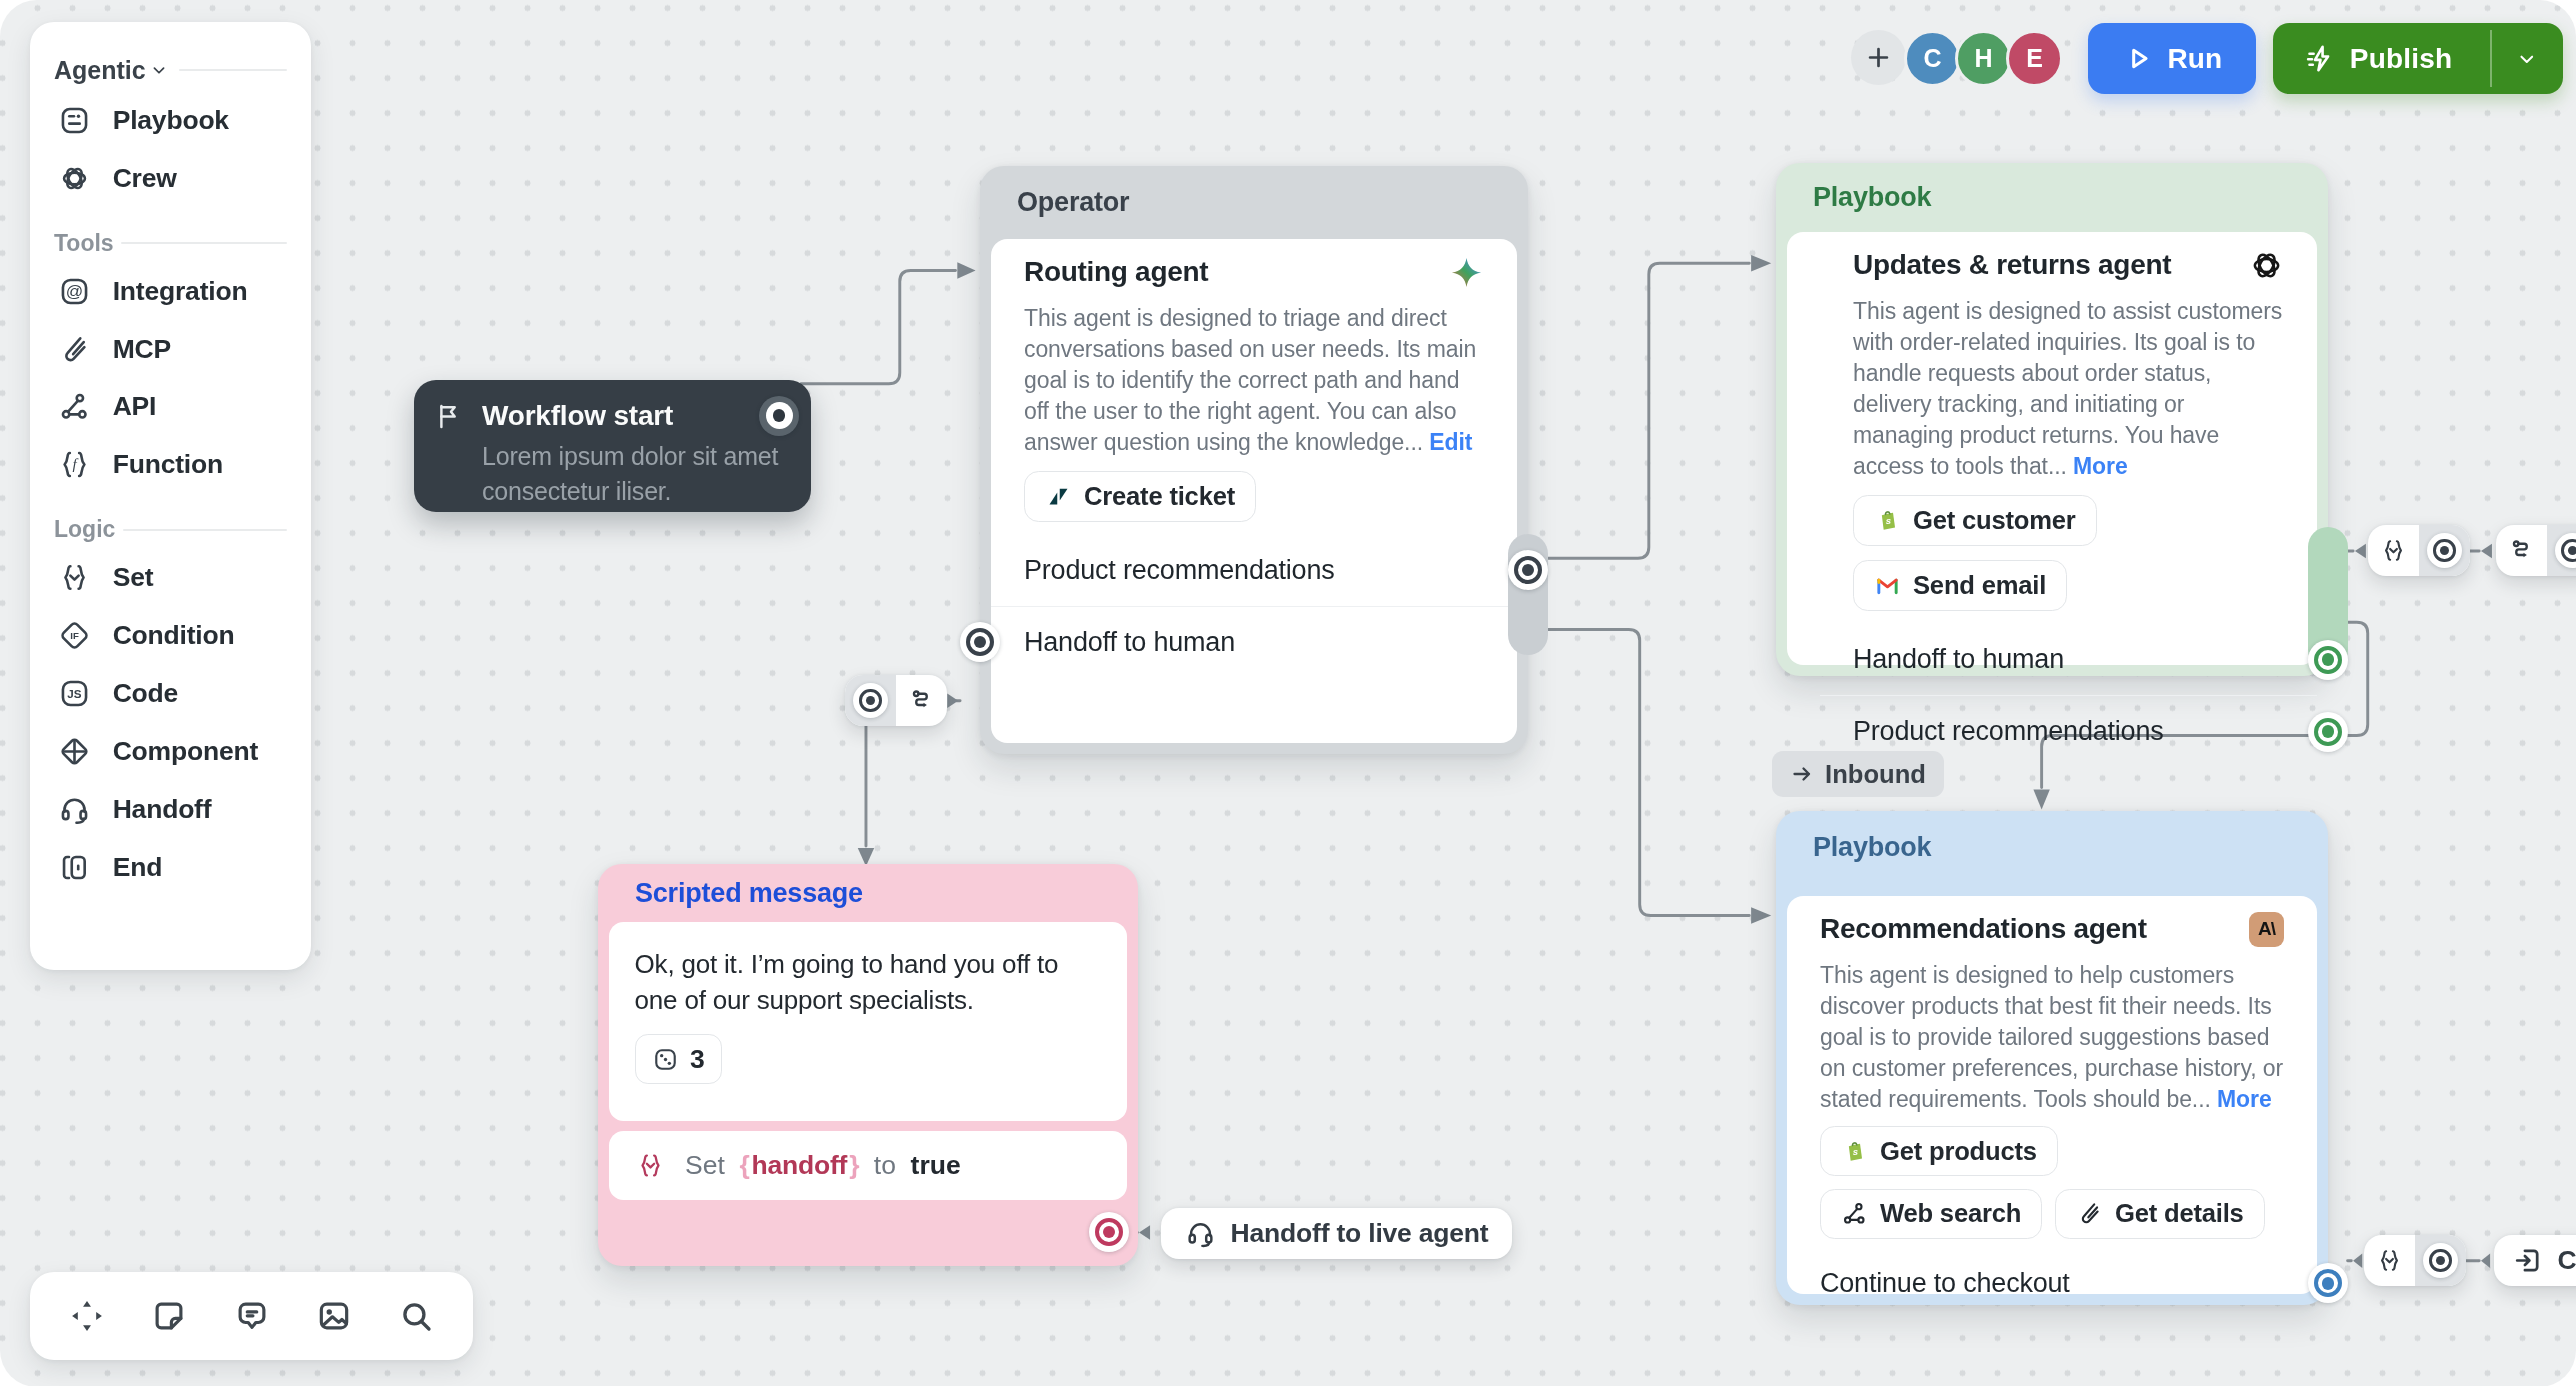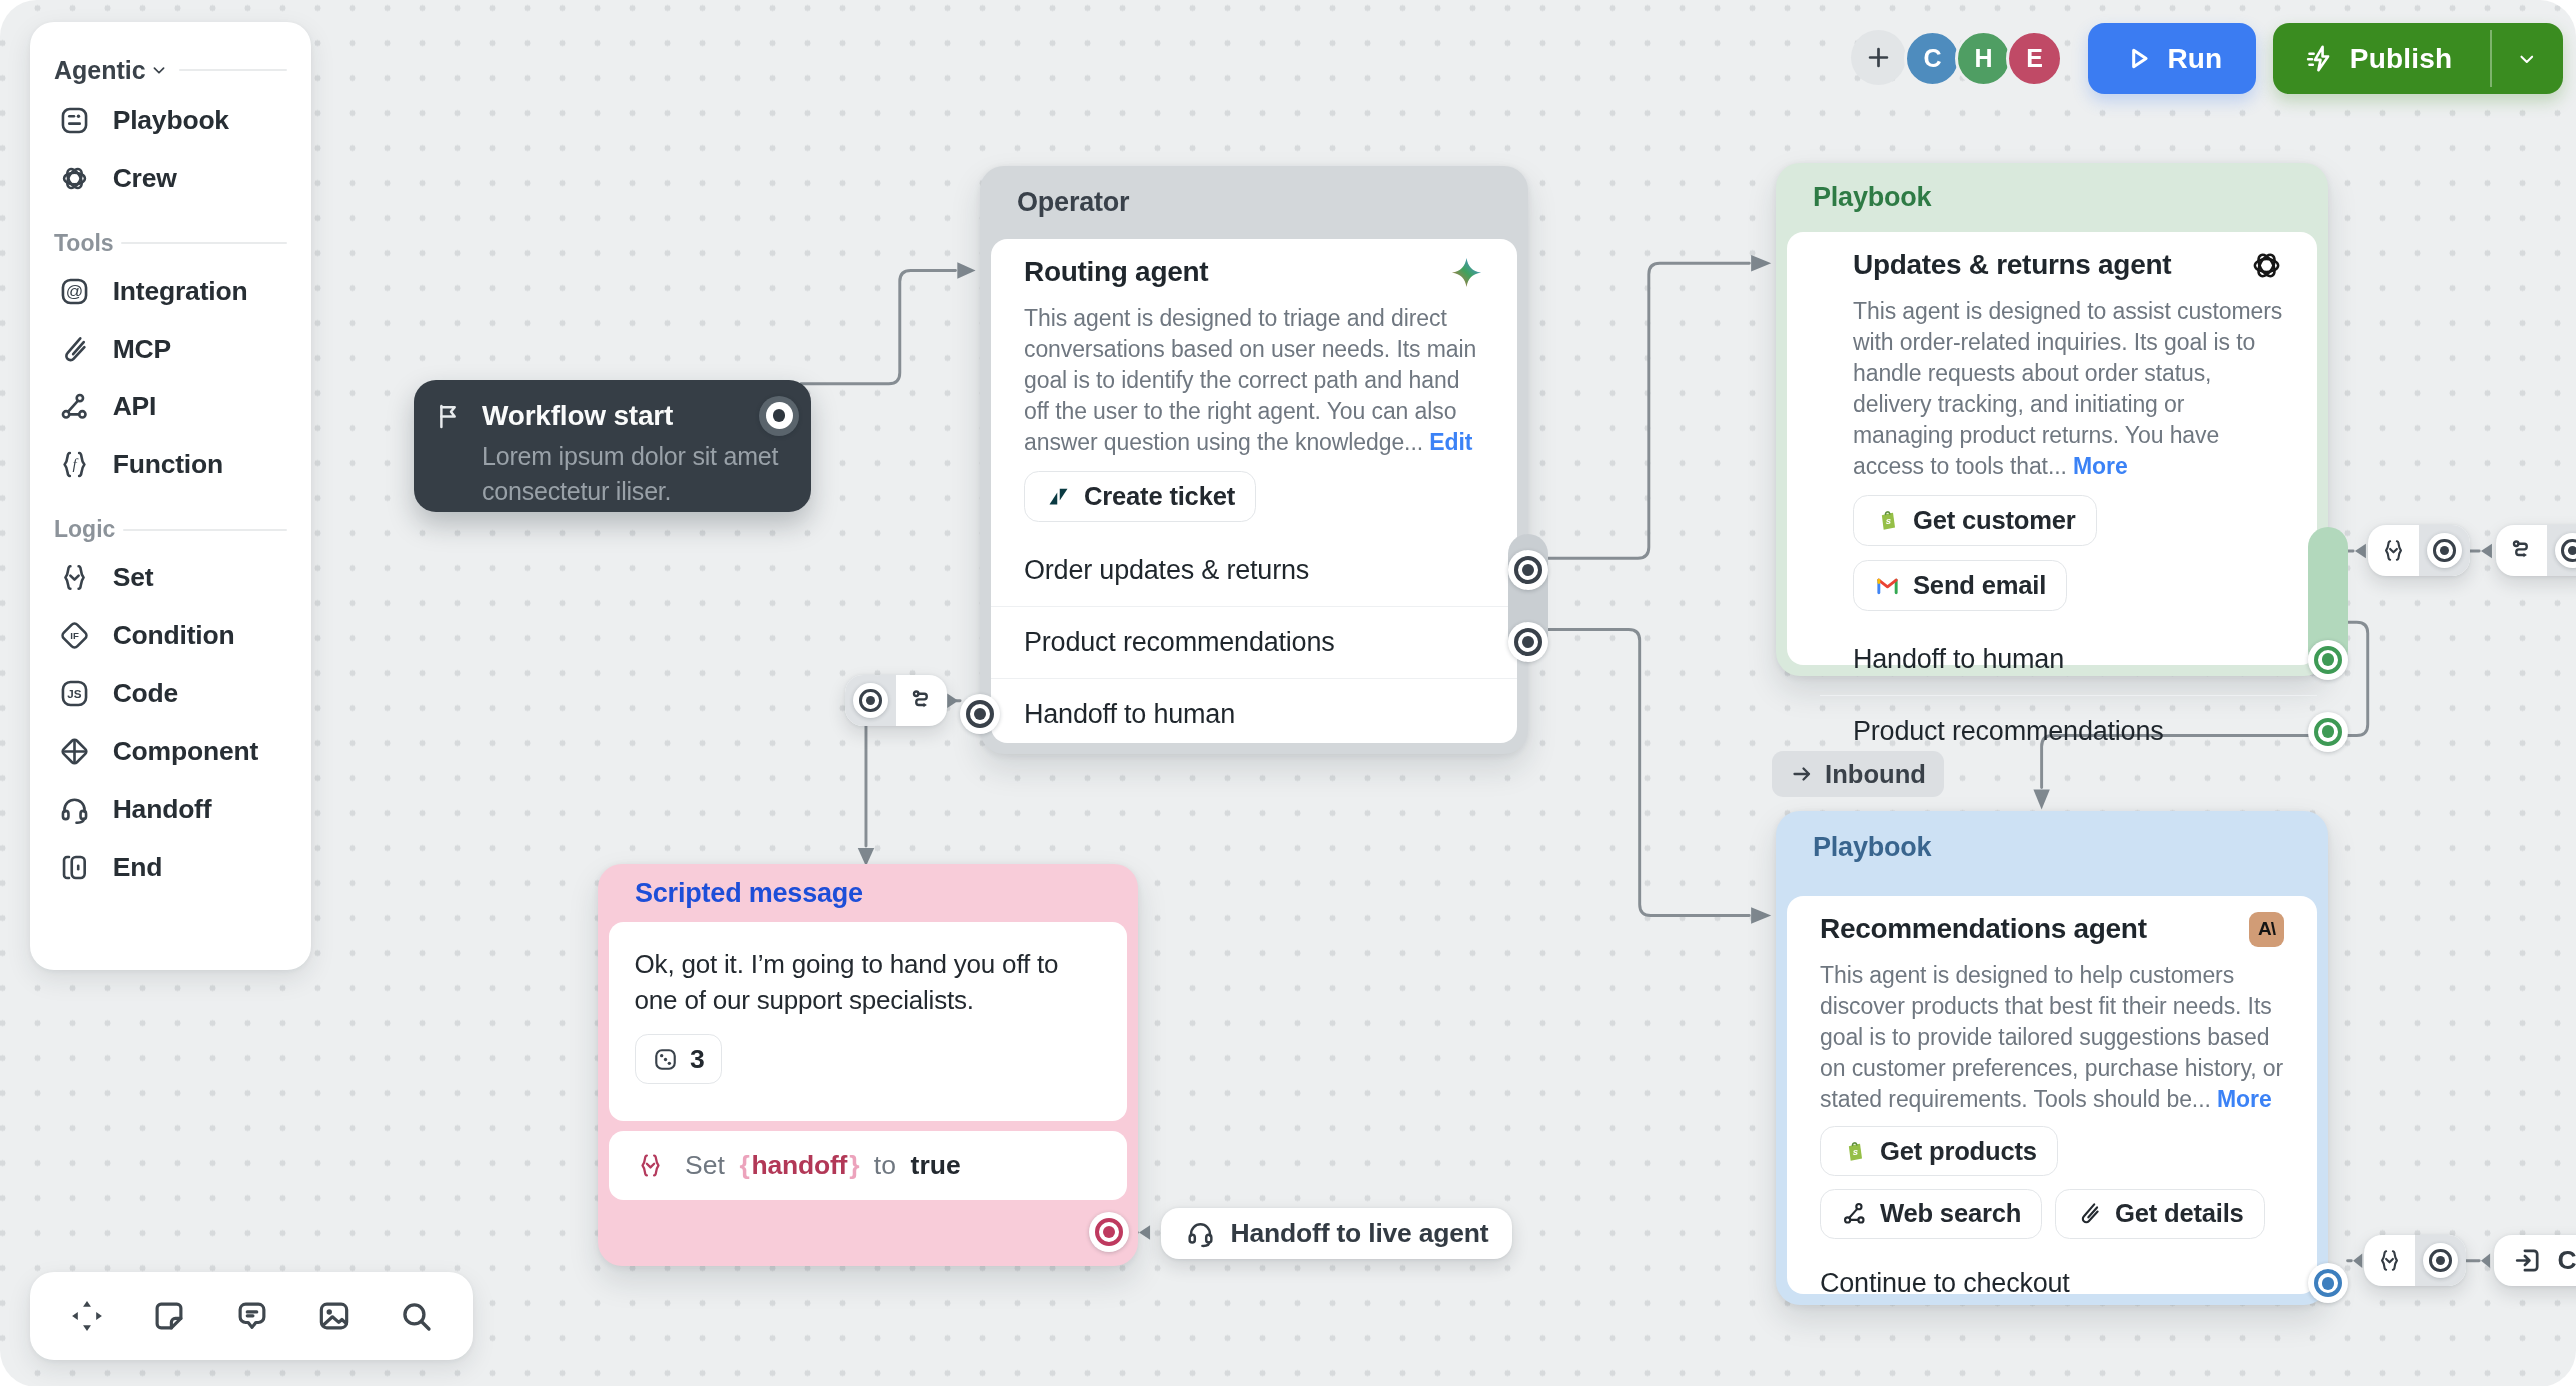--- a/index.html
+++ b/index.html
@@ -402,26 +402,20 @@
                   <path d="M10.9 8.4 V19 H4 Z"></path>
                   <path d="M13.1 15.6 V5 H20 Z"></path>
                 </g>
               </svg>
             </span>
           <span>Create ticket</span>
         </div>
       </div>
       <div class="rows">
         <div class="path-row">
-          <span>Order updates &amp; returns</span>
-          <span class="port" style="right:-31px;top:15.5px">
-              <i></i>
-            </span>
-        </div>
-        <div class="path-row">
           <span>Product recommendations</span>
           <span class="port" style="right:-31px;top:15.5px">
               <i></i>
             </span>
         </div>
         <div class="path-row">
           <span>Handoff to human</span>
           <span class="port" style="left:-31px;top:15.5px">
               <i></i>
             </span>

